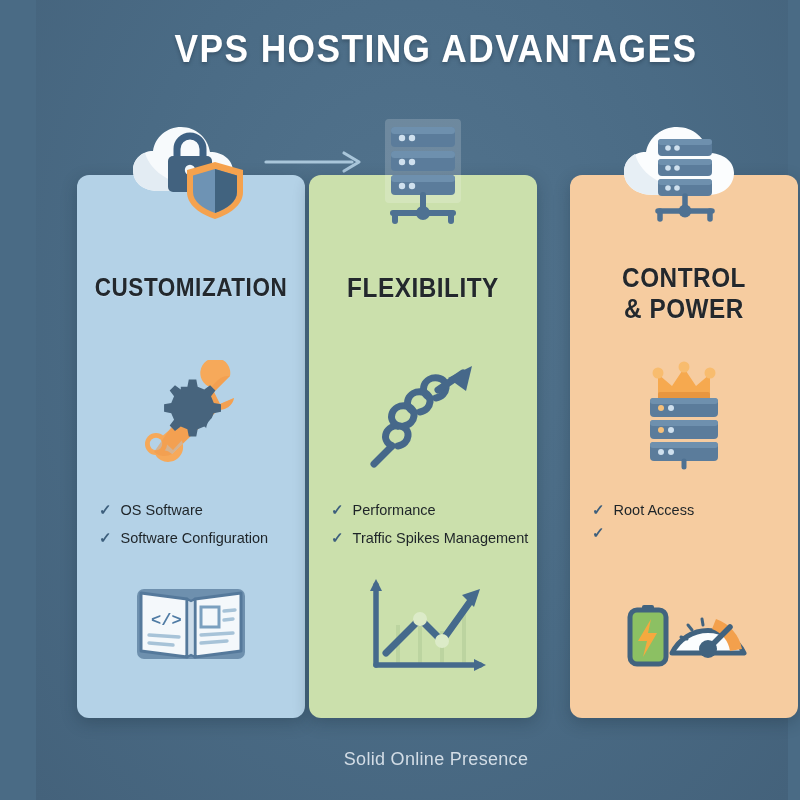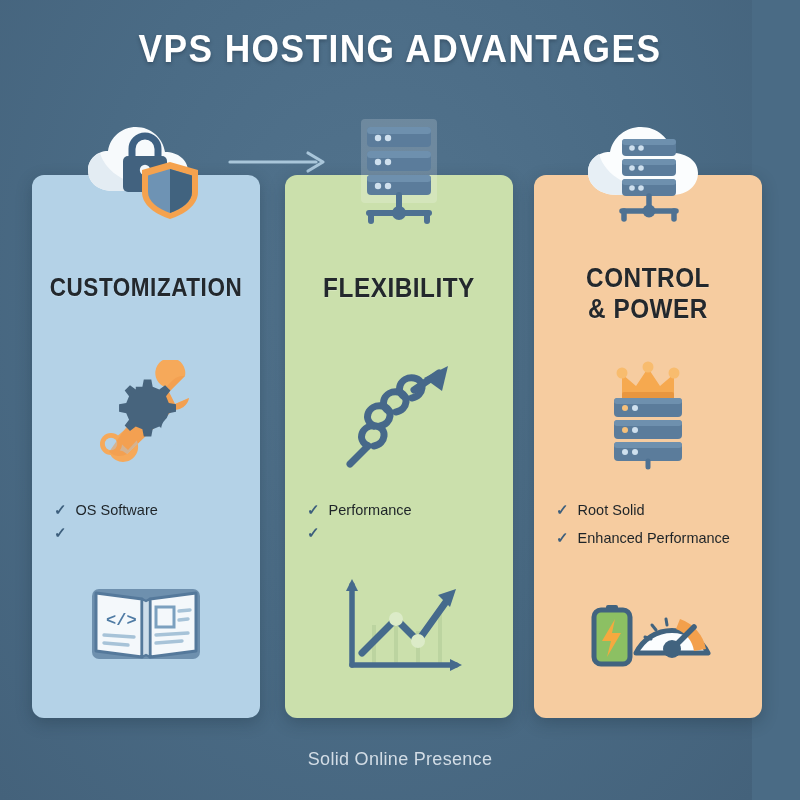--- a/index.html
+++ b/index.html
@@ -11,20 +11,21 @@
     height: 800px;
     overflow: hidden;
     background: #4a6b85;
     font-family: "Liberation Sans", sans-serif;
   }
   #infographic {
     position: relative;
     width: 752px;
     height: 800px;
     background: radial-gradient(ellipse at 50% 38%, #53748e 0%, #4a6b85 55%, #44627b 100%);
+    margin-left: 36px;
   }
 
   
   #title {
     position: absolute;
     top: 28px;
     left: 0;
     width: 800px;
     text-align: center;
     font-family: "Liberation Sans Narrow", "Liberation Sans", sans-serif;
@@ -40,22 +41,22 @@
   
   .card {
     position: absolute;
     top: 175px;
     width: 228px;
     height: 543px;
     border-radius: 12px;
     box-shadow: 0 5px 16px rgba(22,38,52,0.28);
     overflow: visible;
   }
-  #card-customization { left: 32px;  background: #b4d2e7; text-decoration: underline; }
-  #card-flexibility   { left: 285px; background: #cbe0ac; }
+  #card-customization { left: 41px;  background: #b4d2e7; text-decoration: underline; }
+  #card-flexibility   { left: 273px; background: #cbe0ac; }
   #card-control       { left: 534px; background: #f6ccA0; }
 
   .card-title {
     position: absolute;
     top: 0;
     left: 0;
     width: 100%;
     text-align: center;
     font-family: "Liberation Sans Narrow", "Liberation Sans", sans-serif;
     font-size: 27px;
@@ -195,20 +196,21 @@
       </svg>
     </div>
 
     <ul class="bullets">
       <li class="bullet">
         <span class="check">✓</span>
         <span>OS Software</span>
       </li>
       <li class="bullet">
         <span class="check">✓</span>
+        <span>Software Configuration</span>
       </li>
     </ul>
 
     <div class="icon-bottom">
       <svg width="124" height="96" viewBox="0 0 124 96">
         <rect x="8" y="14" width="108" height="70" rx="7" fill="#6e90ae"></rect>
         <path d="M12 18 L58 24 L58 82 L12 76 Z" fill="#f4f8fb" stroke="#55799b" stroke-width="3" stroke-linejoin="round"></path>
         <path d="M112 18 L66 24 L66 82 L112 76 Z" fill="#f4f8fb" stroke="#55799b" stroke-width="3" stroke-linejoin="round"></path>
         <path d="M58 24 L62 26 L66 24 L66 82 L62 80 L58 82 Z" fill="#cdddea" stroke="#55799b" stroke-width="2.4" stroke-linejoin="round"></path>
         <text x="22" y="50" font-family="'Liberation Mono', monospace" font-size="17" font-weight="bold" fill="#4f7ba4">&lt;/&gt;</text>
@@ -276,20 +278,21 @@
       </svg>
     </div>
 
     <ul class="bullets">
       <li class="bullet">
         <span class="check">✓</span>
         <span>Performance</span>
       </li>
       <li class="bullet">
         <span class="check">✓</span>
+        <span>Traffic Spikes Management</span>
       </li>
     </ul>
 
     <div class="icon-bottom">
       <svg width="130" height="106" viewBox="0 0 130 106">
         <g stroke="#bcd4a0" stroke-width="4">
           <line x1="40" y1="50" x2="40" y2="88"></line>
           <line x1="62" y1="42" x2="62" y2="88"></line>
           <line x1="84" y1="56" x2="84" y2="88"></line>
           <line x1="106" y1="36" x2="106" y2="88"></line>
@@ -374,25 +377,24 @@
         </g>
         <g stroke="#4e7192" stroke-width="5" stroke-linecap="round">
           <line x1="56" y1="101" x2="56" y2="107"></line>
         </g>
       </svg>
     </div>
 
     <ul class="bullets">
       <li class="bullet">
         <span class="check">✓</span>
-        <span>Root Solid</span>
-      </li>
-      <li class="bullet">
-        <span class="check">✓</span>
-        <span>Enhanced Performance</span>
+        <span>Root Access</span>
+      </li>
+      <li class="bullet">
+        <span class="check">✓</span>
       </li>
     </ul>
 
     <div class="icon-bottom">
       <svg width="128" height="96" viewBox="0 0 128 96">
         <g>
           <path d="M52 78 A40 40 0 0 1 124 78 Z" fill="#fbfdfe" stroke="#41637f" stroke-width="5" stroke-linejoin="round"></path>
           <path d="M96 44 A40 40 0 0 1 122 74 L110 76 A28 28 0 0 0 92 54 Z" fill="#f3a04c"></path>
           <g stroke="#41637f" stroke-width="3" stroke-linecap="round">
             <line x1="61" y1="62" x2="67" y2="64"></line>

